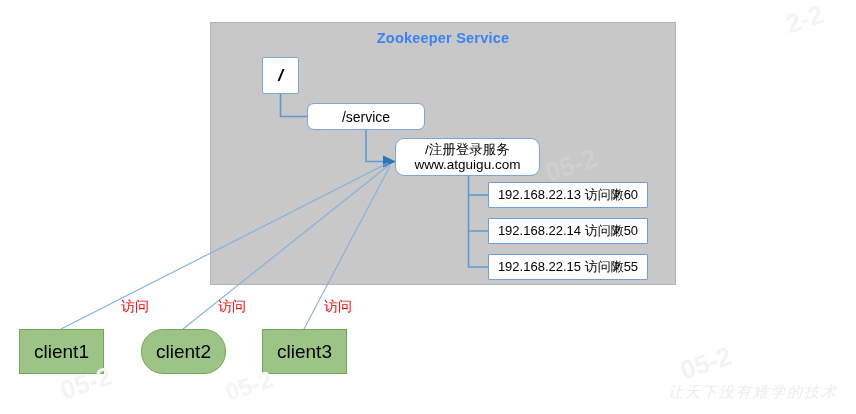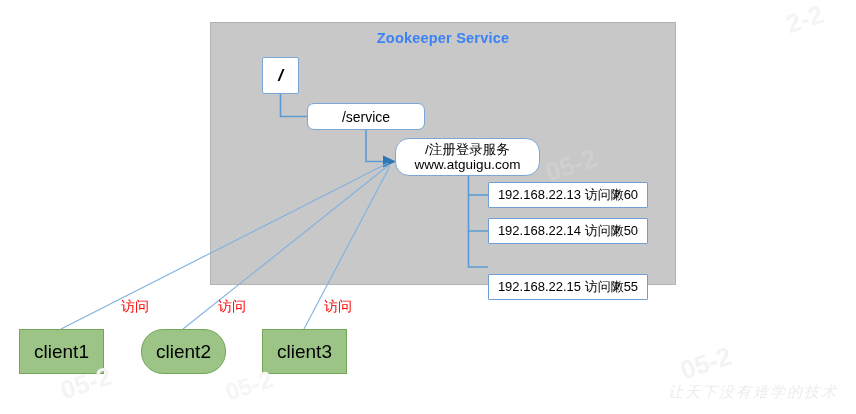--- a/index.html
+++ b/index.html
@@ -19,30 +19,30 @@
   #lines{position:absolute;left:0;top:0;width:856px;height:414px;}
 
   
   .node{position:absolute;background:#ffffff;border:1.4px solid #7ba7d7;
         box-sizing:border-box;display:flex;align-items:center;
         justify-content:center;color:#000;}
   .node-root{left:262px;top:57px;width:37px;height:37px;border-radius:2px;
              font-size:17px;font-weight:bold;font-style:italic;}
   .node-service{left:307px;top:103px;width:118px;height:27px;border-radius:7px;
                 font-size:14px;}
-  .node-reg{left:395px;top:138px;width:145px;height:38px;border-radius:14px;
+  .node-reg{left:395px;top:138px;width:145px;height:38px;border-radius:9px;
             flex-direction:column;line-height:1.12;font-size:13.5px;}
   .node-reg .l1{white-space:nowrap;}
   .node-reg .l2{white-space:nowrap;font-size:13.5px;}
 
   .ipbox{position:absolute;left:488px;width:160px;height:26px;
          background:#ffffff;border:1.4px solid #6f9fd6;box-sizing:border-box;
          display:flex;align-items:center;justify-content:center;
          font-size:13px;color:#000;border-radius:1px;}
-  .ip1{top:182px;} .ip2{top:218px;} .ip3{top:254px;margin-top:20px;}
+  .ip1{top:182px;} .ip2{top:218px;} .ip3{top:254px;}
 
   
   .client{position:absolute;top:329px;width:85px;height:45px;
           background:#9dc487;border:1.4px solid #74a657;box-sizing:border-box;
           display:flex;align-items:center;justify-content:center;
           font-size:19px;color:#000;}
   .c1{left:19px;} .c2{left:141px;border-radius:22px;} .c3{left:262px;}
 
   
   .acc{position:absolute;font-size:14px;color:#ff0000;font-weight:normal;

